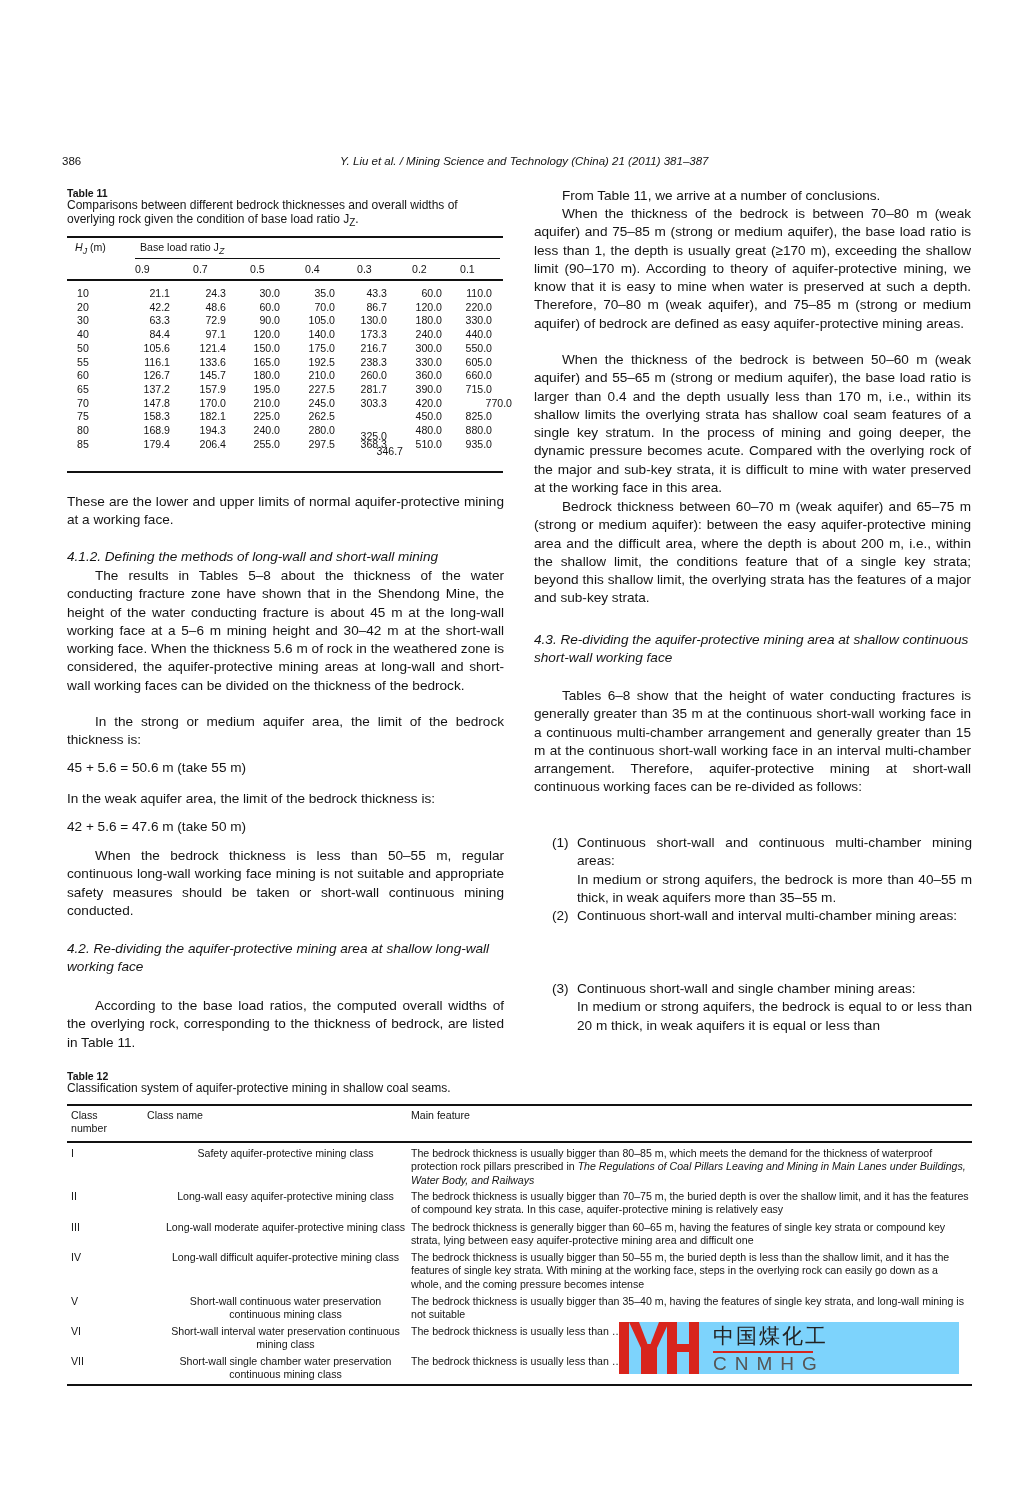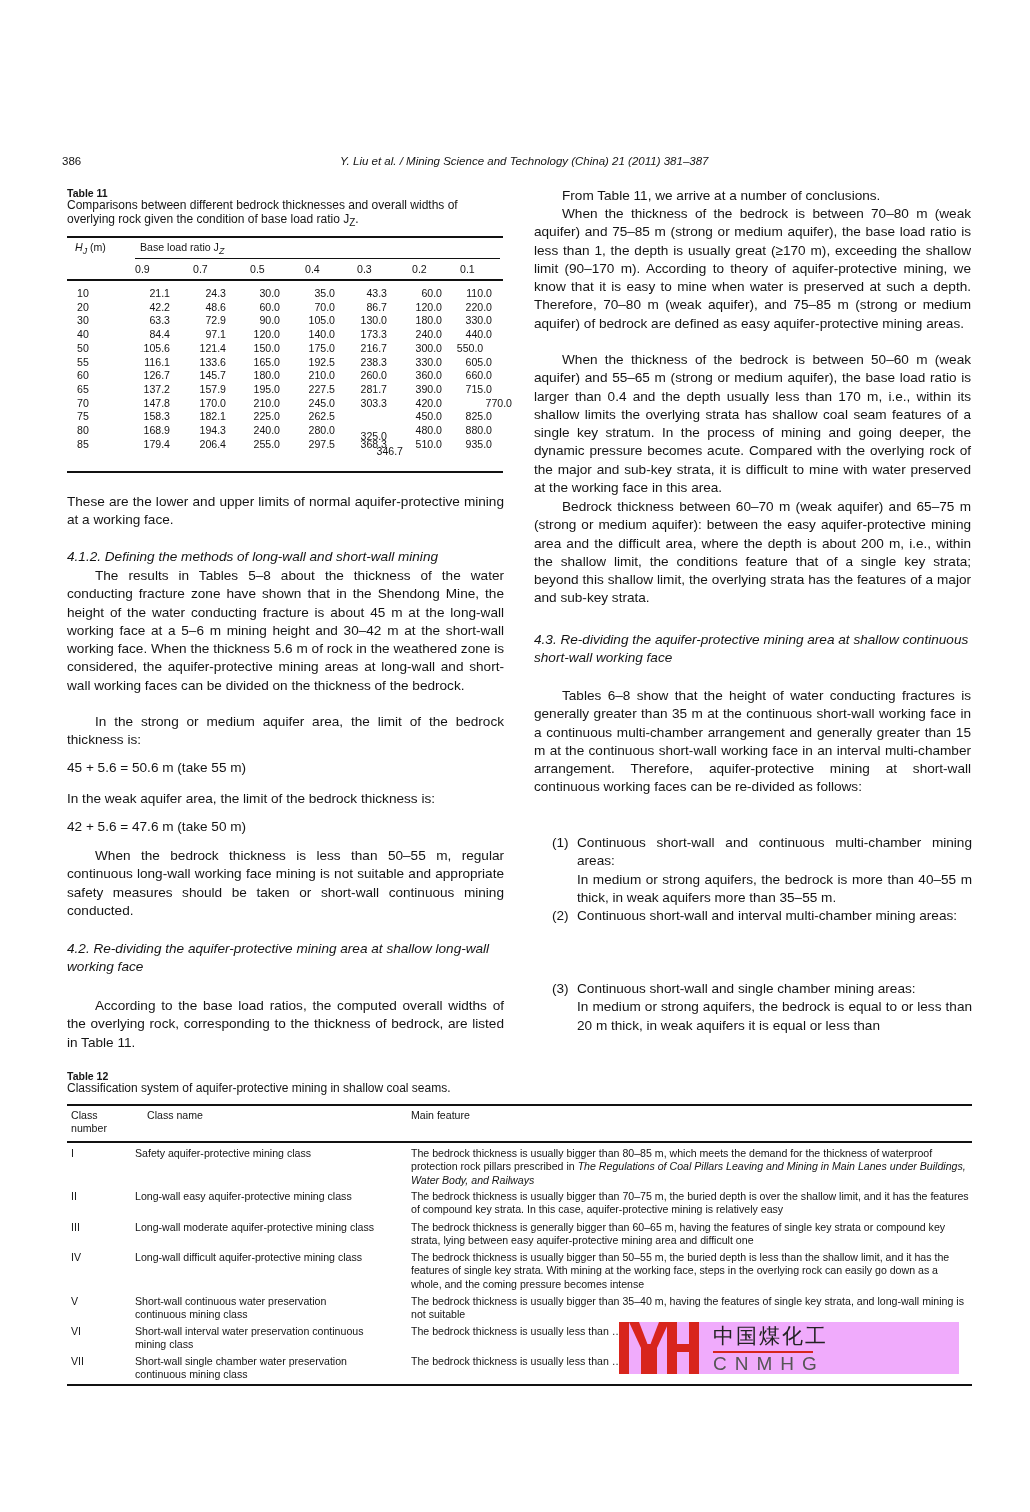--- a/index.html
+++ b/index.html
@@ -41,30 +41,30 @@
 
   
   .t12 { left: 67px; top: 1104px; width: 905px; font-size: 10.6px; line-height: 13.4px; }
   .t12 .rule { position: absolute; left: 0; width: 905px; background: #111; }
   .t12 .rule-top { top: 0; height: 2px; }
   .t12 .rule-mid { top: 37px; height: 1.5px; }
   .t12 .rule-bot { top: 280px; height: 2px; }
   .t12 .head { position: absolute; top: 5px; }
   .t12 .row { position: absolute; left: 0; width: 905px; }
   .t12 .c-num { position: absolute; left: 4px; }
-  .t12 .c-name { position: absolute; left: 68px; width: 245px; }
+  .t12 .c-name { position: absolute; left: 96px; width: 245px; text-align: center; }
   .t12 .c-feat { position: absolute; left: 344px; width: 560px; }
 
   
   .list-item { position: absolute; left: 552px; width: 420px; font-size: 13.6px; line-height: 18.3px; }
   .list-item .num { position: absolute; left: 0; }
   .list-item .txt { margin-left: 25px; text-align: justify; display: block; }
 
   
-  .watermark { left: 619px; top: 1322px; width: 340px; height: 52px; background: #f0abfc; }
+  .watermark { left: 619px; top: 1322px; width: 340px; height: 52px; background: #7dd3fc; }
   .wm-mark { position: absolute; left: 0; top: 0; width: 80px; height: 52px; }
   .wm-cn { position: absolute; left: 94px; top: 0; font-family: "DejaVu Sans", sans-serif; font-size: 21px; color: #222; letter-spacing: 2px; }
   .wm-line { position: absolute; left: 94px; top: 29px; width: 100px; height: 1.5px; }
   .wm-en { position: absolute; left: 94px; top: 31px; font-size: 19px; letter-spacing: 8px; color: #555; font-weight: 300; }
 </style>
 </head>
 <body>
 
 <div class="abs page-number">386</div>
 <div class="abs running-head">Y. Liu et al. / Mining Science and Technology (China) 21 (2011) 381–387</div>
@@ -131,21 +131,21 @@
         <span class="vcell" style="left: 381px;">440.0</span>
       </div>
       <div class="row" style="top: 105.8px;">
         <span class="hcell">50</span>
         <span class="vcell" style="left: 59px;">105.6</span>
         <span class="vcell" style="left: 115px;">121.4</span>
         <span class="vcell" style="left: 169px;">150.0</span>
         <span class="vcell" style="left: 224px;">175.0</span>
         <span class="vcell" style="left: 276px;">216.7</span>
         <span class="vcell" style="left: 331px;">300.0</span>
-        <span class="vcell" style="left: 381px; text-align: center;">550.0</span>
+        <span class="vcell" style="left: 381px;">550.0</span>
       </div>
       <div class="row" style="top: 119.5px;">
         <span class="hcell">55</span>
         <span class="vcell" style="left: 59px;">116.1</span>
         <span class="vcell" style="left: 115px;">133.6</span>
         <span class="vcell" style="left: 169px;">165.0</span>
         <span class="vcell" style="left: 224px;">192.5</span>
         <span class="vcell" style="left: 276px;">238.3</span>
         <span class="vcell" style="left: 331px;">330.0</span>
         <span class="vcell" style="left: 381px;">605.0</span>

